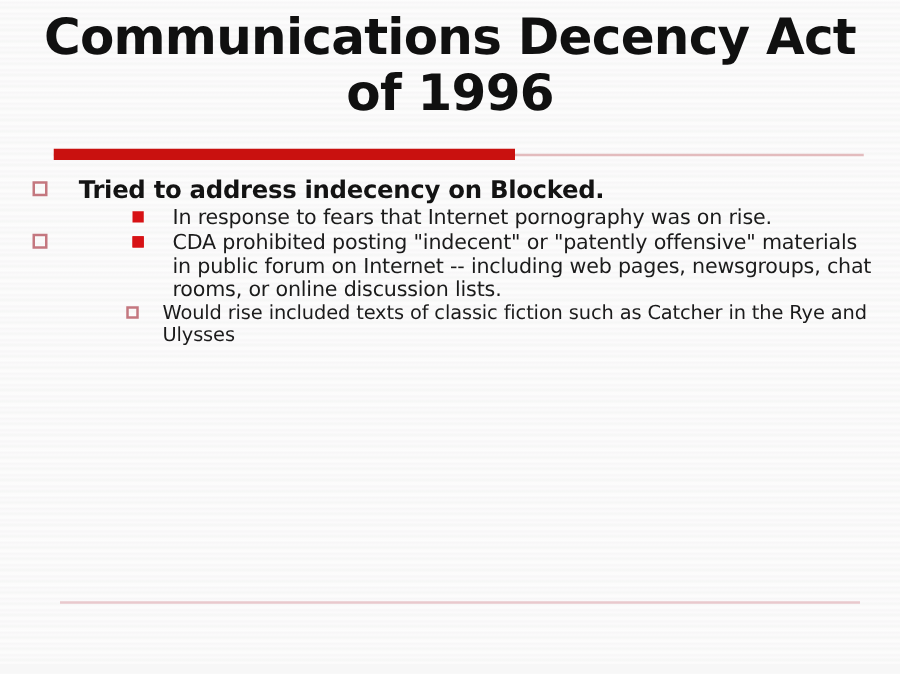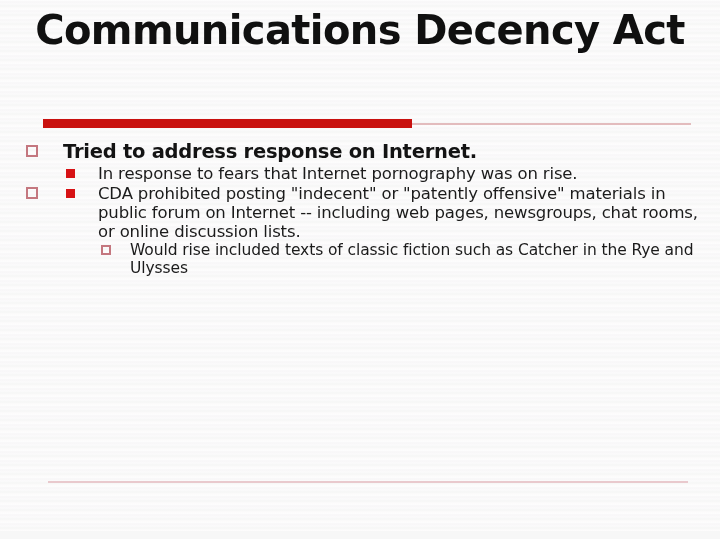--- a/index.html
+++ b/index.html
@@ -118,20 +118,21 @@
 
   
   .lvl2 {
     padding-left: 98px;
     padding-right: 22px;
     font-weight: normal;
     font-size: 16.5px;
     line-height: 19px;
     color: #1b1b1b;
     letter-spacing: -0.15px;
+    margin-left: 40px;
   }
   .lvl2 .bullet {
     left: 66px;
     top: 5px;
     width: 9px;
     height: 9px;
     background: #d71215;
     border: 0;
   }
 
@@ -167,32 +168,33 @@
     background: #e9c9cd;
   }
 </style>
 </head>
 <body>
 
 <div id="slide">
 
   <div class="title-block">
     <div class="title-line">Communications Decency Act</div>
+    <div class="title-line">of 1996</div>
   </div>
 
   <div class="rule-wrap">
     <div class="rule-thin"></div>
     <div class="rule-thick"></div>
   </div>
 
   <div class="body">
 
     <div class="row lvl1">
       <span class="bullet"></span>
-      <span>Tried to address response on Internet.</span>
+      <span>Tried to address indecency on Blocked.</span>
     </div>
 
     <div class="row lvl2">
       <span class="bullet"></span>
       <span>In response to fears that Internet pornography was on rise.</span>
     </div>
 
     <div class="row lvl1">
       <span class="bullet"></span>
     </div>

